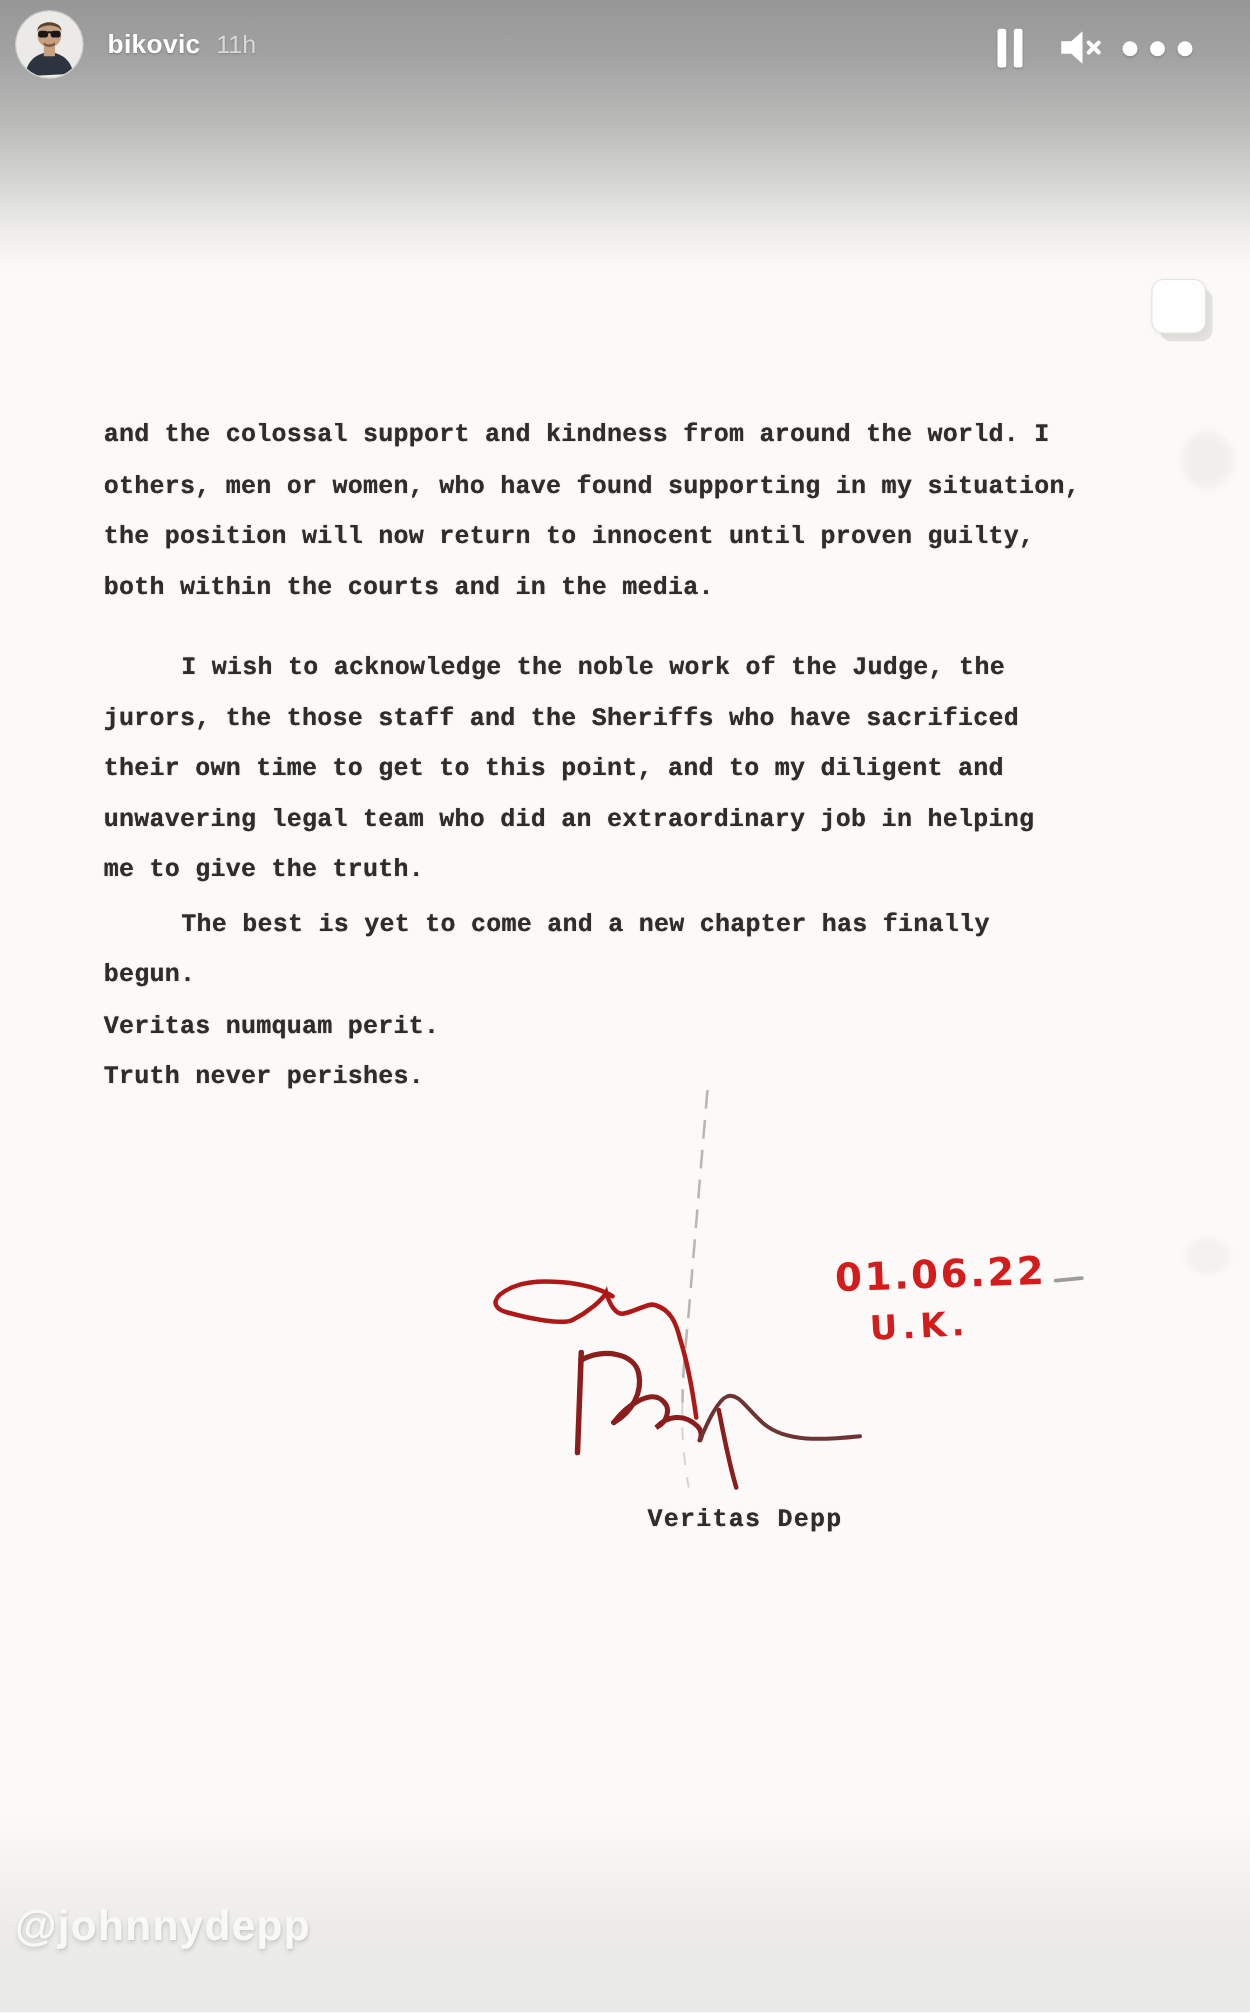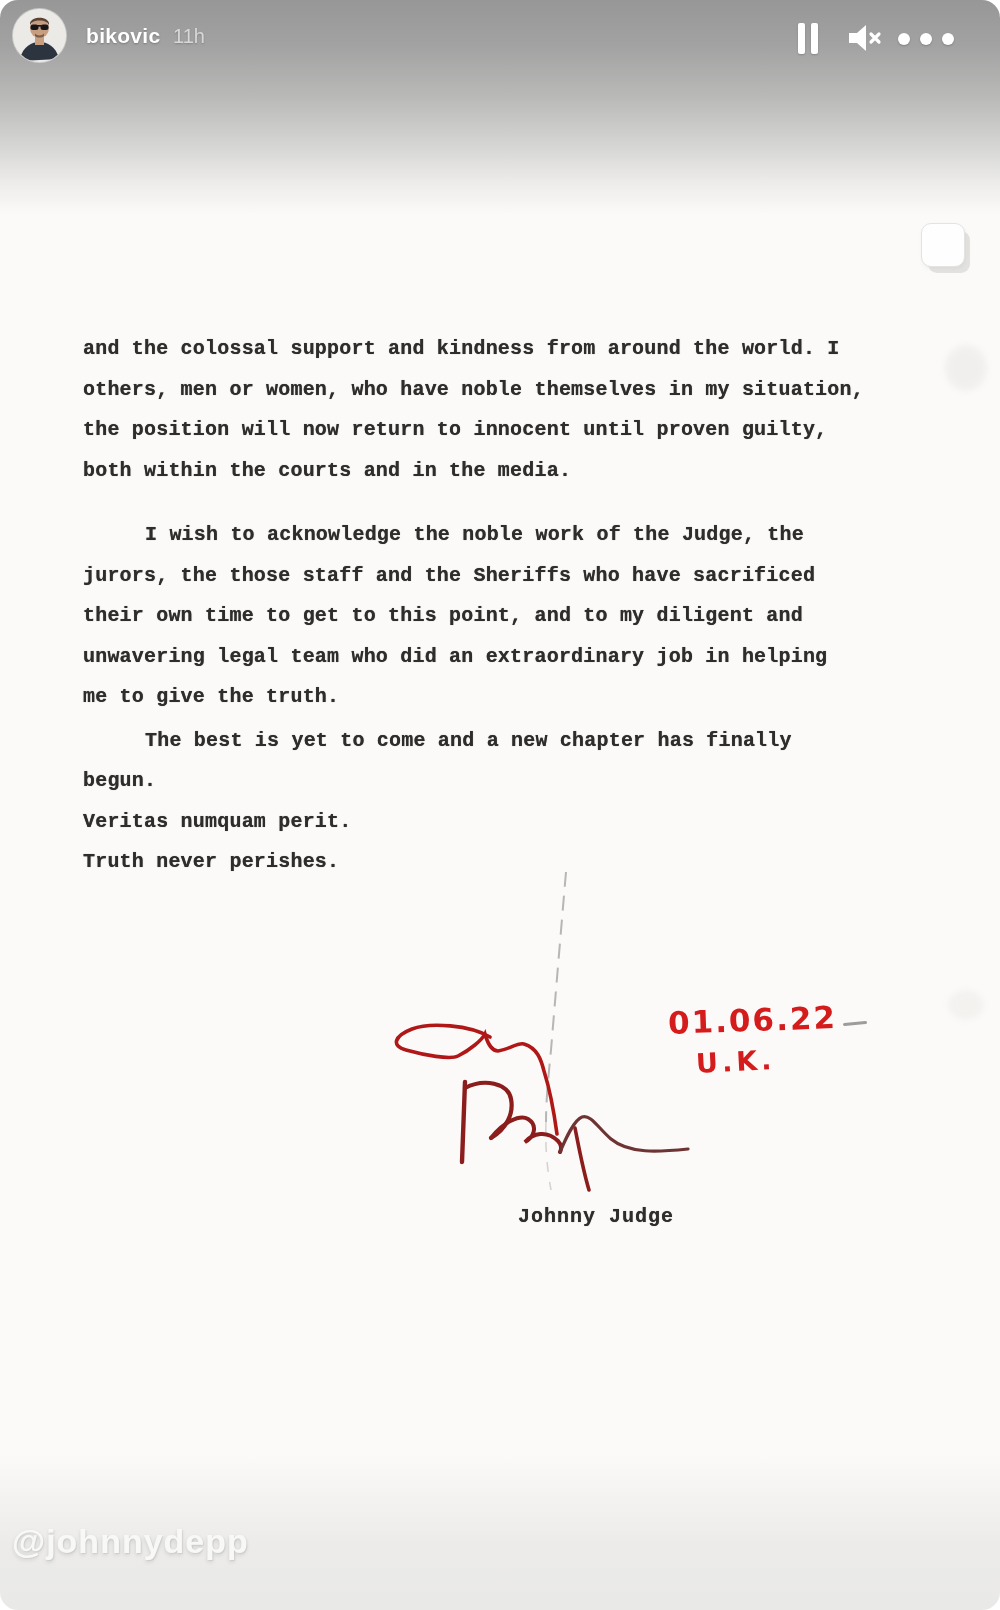--- a/index.html
+++ b/index.html
@@ -5,21 +5,20 @@
   html,body{margin:0;padding:0;}
   .stage{
     position:relative;
     width:1000px;height:1610px;
     overflow:hidden;
     font-family:"Liberation Sans", sans-serif;
     background:linear-gradient(180deg,
       #979797 0px, #a2a2a2 45px, #b8b8b7 95px,
       #d5d5d4 145px, #eeedeb 185px, #fbfaf8 215px,
       #fbfaf8 1455px, #f4f3f1 1495px, #ecebe9 1545px, #e9e9e7 1610px);
-    border-radius:18px;
   }
   
   .header{position:absolute;left:0;top:0;width:100%;height:90px;}
   .avatar{
     position:absolute;left:13px;top:9px;width:53px;height:53px;
     border-radius:50%;overflow:hidden;border:0;padding:0;cursor:pointer;
     background:#e8e6e3;box-shadow:0 0 0 1px rgba(255,255,255,.45);
   }
   .avatar svg{display:block;width:100%;height:100%;}
   .username{
@@ -127,21 +126,21 @@
     </button>
   </div>
 
   <div class="letter">
     <div class="sticker-square"></div>
     <div class="speck s1"></div>
     <div class="speck s2"></div>
 
     <div class="letter-body">
         <div class="tline">and the colossal support and kindness from around the world. I</div>
-        <div class="tline">others, men or women, who have noble themselves in my situation,</div>
+        <div class="tline">others, men or women, who have found supporting in my situation,</div>
         <div class="tline">the position will now return to innocent until proven guilty,</div>
         <div class="tline">both within the courts and in the media.</div>
         <div class="tline indent gap-lg">I wish to acknowledge the noble work of the Judge, the</div>
         <div class="tline">jurors, the those staff and the Sheriffs who have sacrificed</div>
         <div class="tline">their own time to get to this point, and to my diligent and</div>
         <div class="tline">unwavering legal team who did an extraordinary job in helping</div>
         <div class="tline">me to give the truth.</div>
         <div class="tline indent gap-sm">The best is yet to come and a new chapter has finally</div>
         <div class="tline">begun.</div>
         <div class="tline">Veritas numquam perit.</div>
@@ -166,18 +165,18 @@
 
       <path d="M205,278 C209,298 213,320 219,340" fill="none" stroke="var(--sig-red-dark,#8c1d1d)" stroke-width="3.6" stroke-linecap="round"></path>
 
       <path d="M190,302 C196,288 204,270 212,267 C221,264 228,278 241,289
                C259,304 288,302 318,299" fill="none" stroke="#6e3434" stroke-width="3.2" stroke-linecap="round"></path>
     </svg>
 
     <div class="dash-artifact"></div>
     <div class="hand hand-date">01.06.22</div>
     <div class="hand hand-loc">U.K.</div>
-    <div class="typed-name">Johnny Judge</div>
+    <div class="typed-name">Veritas Depp</div>
   </div>
 
   <button class="mention">@johnnydepp</button>
 
 </div>
 
 </body></html>

